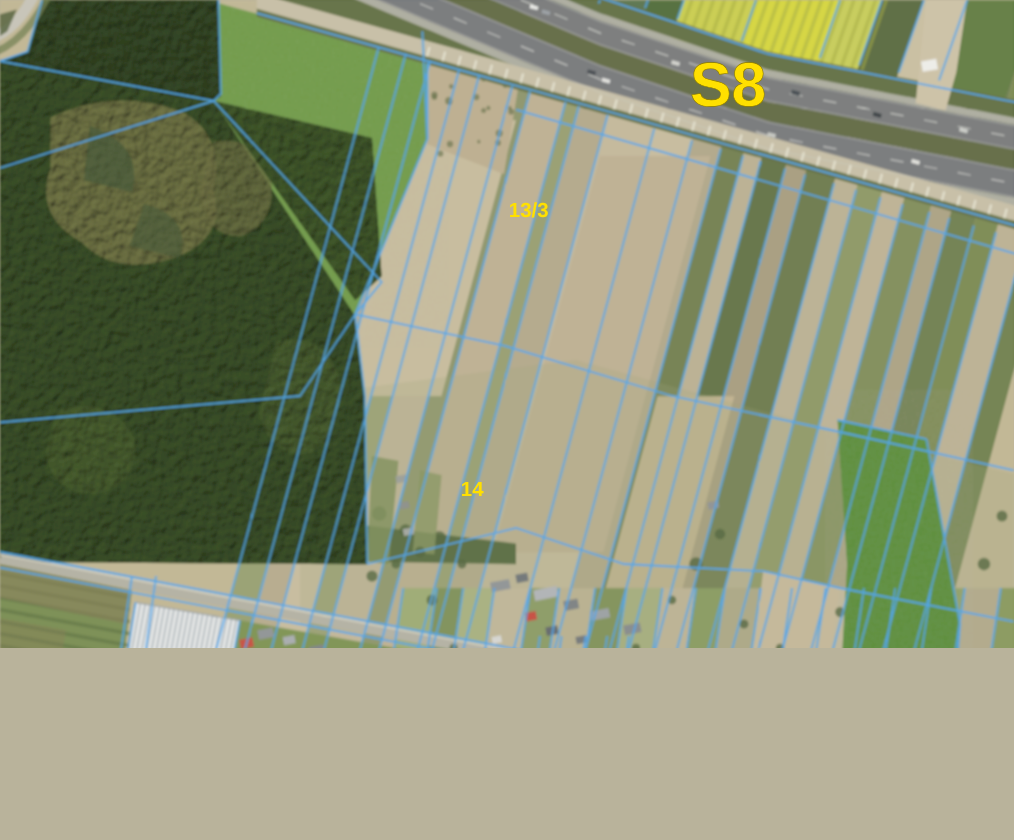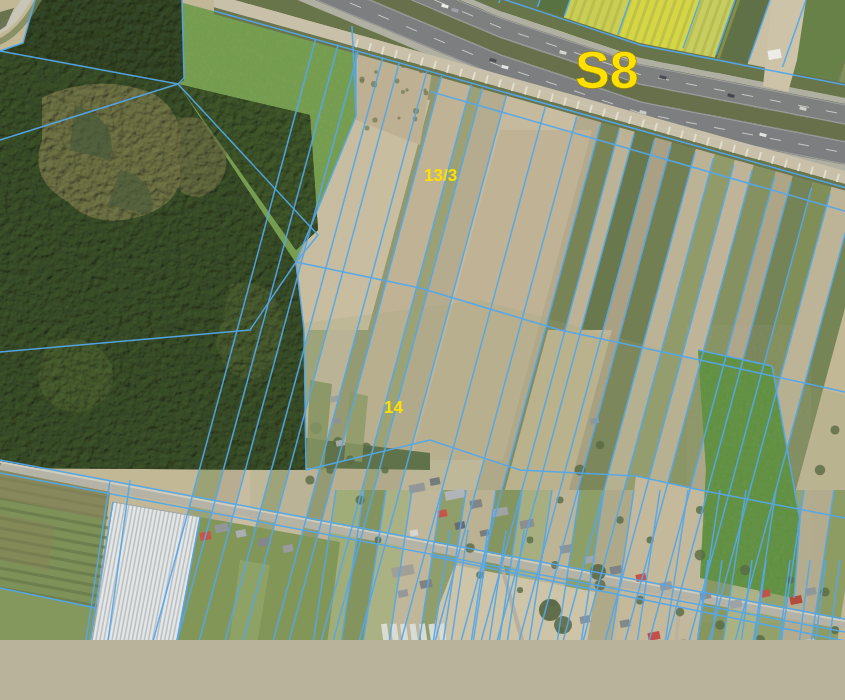--- a/index.html
+++ b/index.html
@@ -1,14 +1,14 @@
 <!DOCTYPE html>
 <html><head><meta charset="utf-8"><style>
 html,body{margin:0;padding:0;background:#b9b39b;font-family:"Liberation Sans",sans-serif;}
-#map{position:relative;width:845px;height:640px;overflow:hidden;}
+#map{position:relative;width:845px;height:540px;overflow:hidden;}
 </style></head><body>
 <div id="map">
 <svg width="845" height="700" viewBox="0 0 845 700">
 <defs>
 <filter id="canopy" x="-5%" y="-5%" width="110%" height="110%">
  <feTurbulence type="fractalNoise" baseFrequency="0.14 0.14" numOctaves="4" seed="11" result="n"></feTurbulence>
  <feDiffuseLighting in="n" lighting-color="#b9cf96" surfaceScale="2.6" diffuseConstant="1.15" result="l">
    <feDistantLight azimuth="235" elevation="50"></feDistantLight>
  </feDiffuseLighting>
  <feComposite in="l" in2="SourceGraphic" operator="arithmetic" k1="1" k2="0" k3="0" k4="0"></feComposite>

